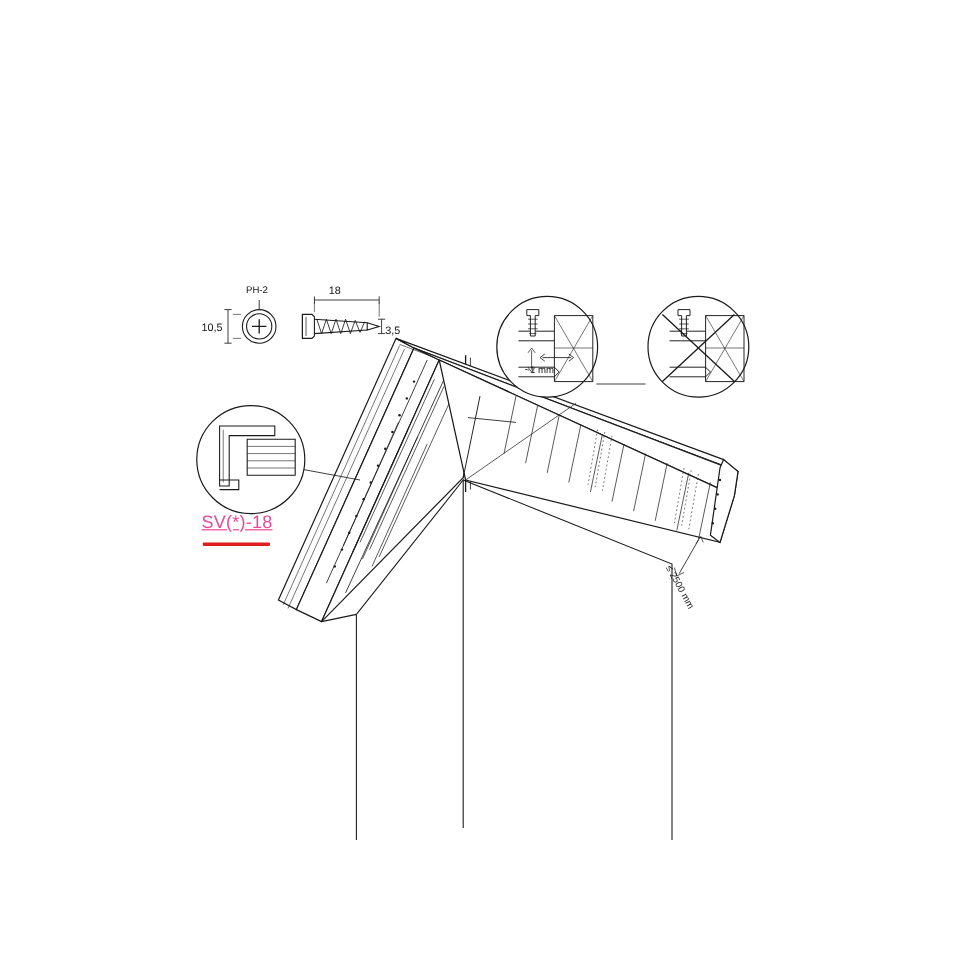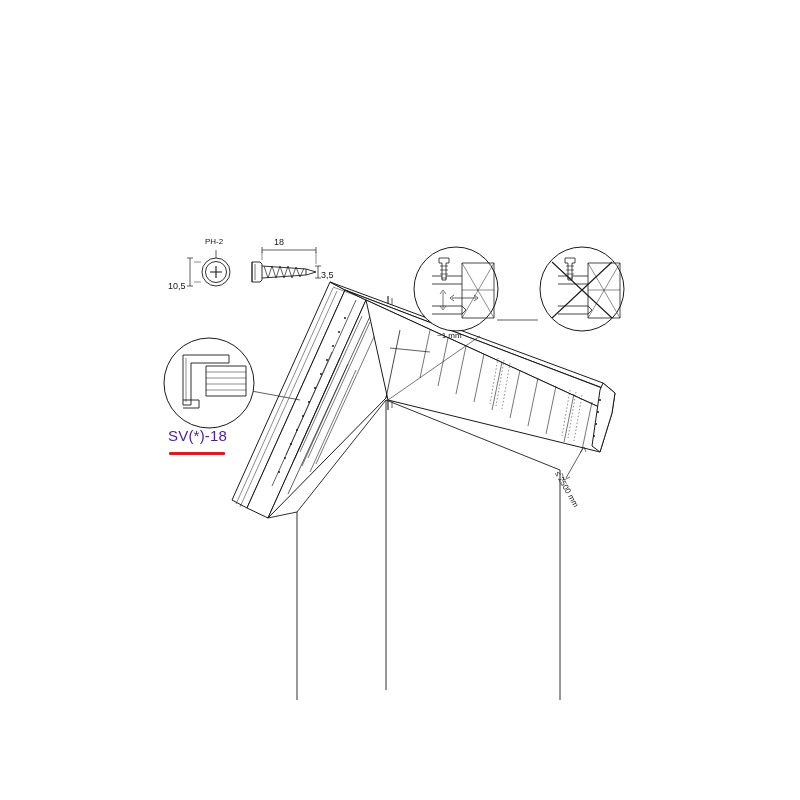--- a/index.html
+++ b/index.html
@@ -32,21 +32,22 @@
     font-family: "Liberation Sans", sans-serif;
     color: #141414;
     white-space: nowrap;
     line-height: 1;
   }
   #part-code {
     left: 168px;
     top: 428px;
     font-size: 15px;
     letter-spacing: 0.2px;
-    color: #4c1d95;
+    color: #ec4899;
+    text-decoration: underline;
   }
   #underline-accent {
     position: absolute;
     left: 169px;
     top: 452px;
     width: 56px;
     height: 3px;
     background: #e01b1b;
     border-radius: 1px;
   }
@@ -55,32 +56,32 @@
     top: 238px;
     font-size: 8px;
   }
   #dim-19 {
     left: 274px;
     top: 238px;
     font-size: 9px;
   }
   #dim-105 {
     left: 168px;
-    top: 282px;
+    top: 269px;
     font-size: 9px;
     text-align: center;
   }
   #dim-42 {
     left: 321px;
     top: 271px;
     font-size: 9px;
   }
   #dim-gap {
     left: 437px;
-    top: 332px;
+    top: 305px;
     font-size: 8px;
     text-align: center;
   }
   #dim-length {
     position: absolute;
     left: 560px;
     top: 470px;
     font-size: 8px;
     transform: rotate(61deg);
     transform-origin: left top;

